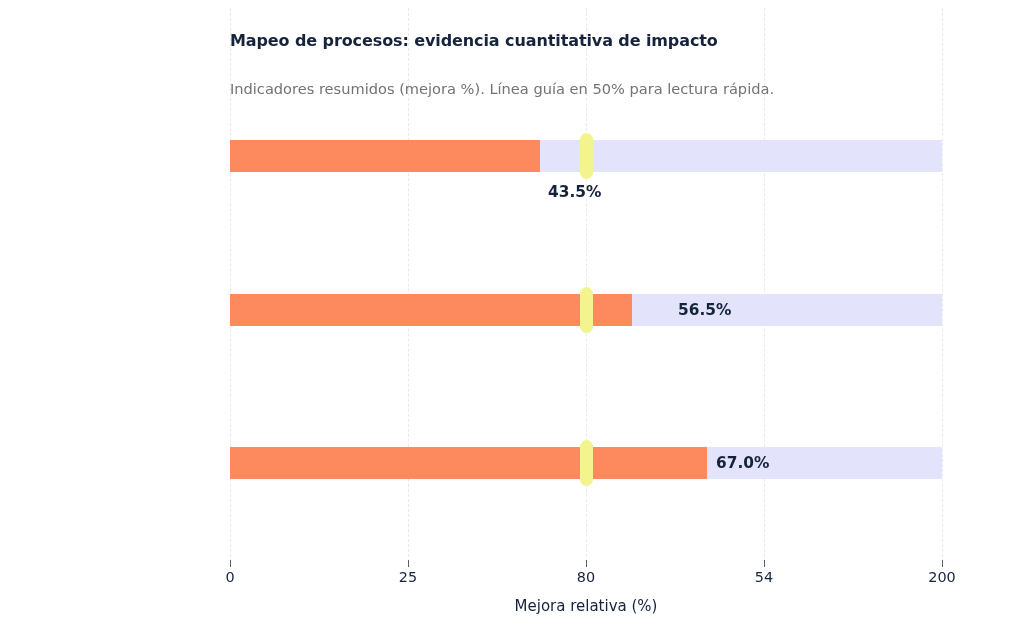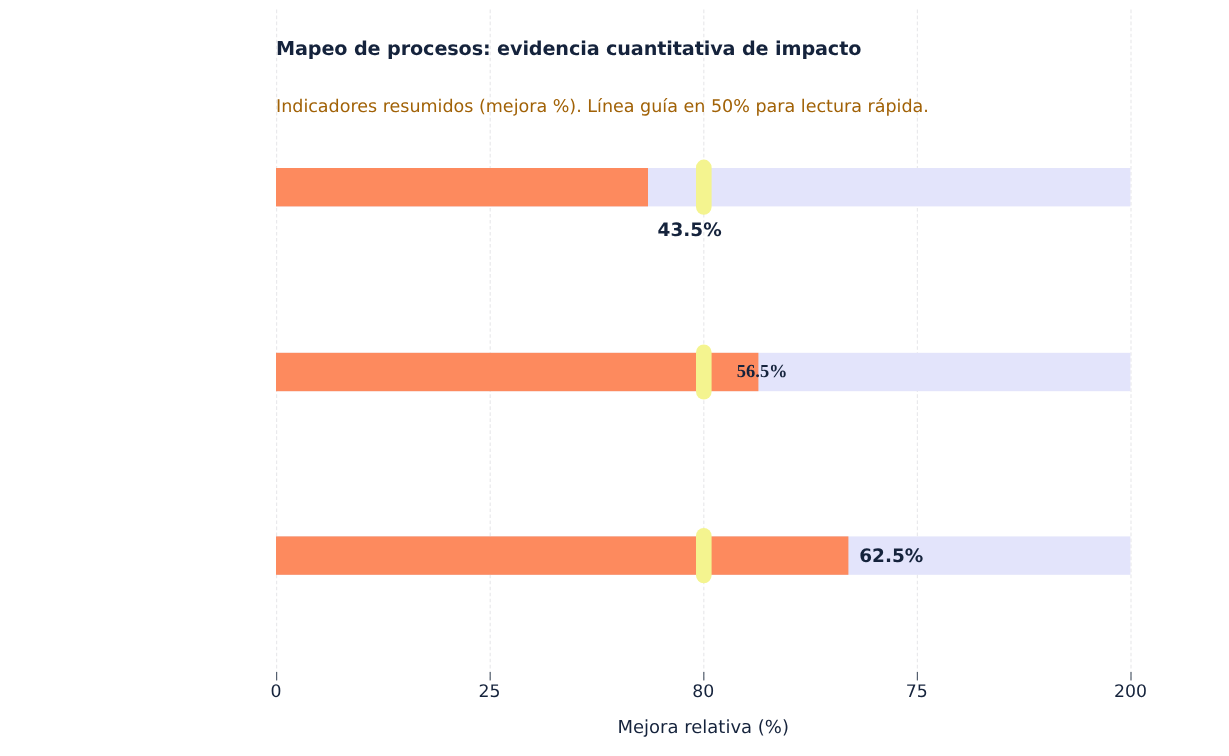--- a/index.html
+++ b/index.html
@@ -44,21 +44,21 @@
     color: #15233c;
     letter-spacing: -0.1px;
     white-space: nowrap;
   }
   .chart-subtitle {
     position: absolute;
     left: 230px;
     top: 80px;
     font-size: 14.6px;
     font-weight: normal;
-    color: #a16207;
+    color: #737373;
     white-space: nowrap;
   }
 
   
   .row {
     position: absolute;
     left: 0;
     height: 34px;
   }
   .track {
@@ -145,40 +145,40 @@
     <div class="bar-fill" style="width:309.7px;"></div>
     <div class="guide-marker" style="left:586px;"></div>
     <div class="value-label" style="left:548px;margin-top:36px;">43.5%</div>
   </div>
 
   <div class="row" style="top:293px;">
 
     <div class="track"></div>
     <div class="bar-fill" style="width:402.3px;"></div>
     <div class="guide-marker" style="left:586px;"></div>
-    <div class="value-label" style="left:614px;font-family:Liberation Serif, serif;">56.5%</div>
+    <div class="value-label" style="left:678px;">56.5%</div>
   </div>
 
   <div class="row" style="top:446px;">
 
     <div class="track"></div>
     <div class="bar-fill" style="width:477.0px;"></div>
     <div class="guide-marker" style="left:586px;"></div>
-    <div class="value-label" style="left:716px;">62.5%</div>
+    <div class="value-label" style="left:716px;">67.0%</div>
   </div>
 
   <div>
     <div class="tick-mark" style="left:230px;"></div>
     <div class="tick-mark" style="left:408px;"></div>
     <div class="tick-mark" style="left:586px;"></div>
     <div class="tick-mark" style="left:764px;"></div>
     <div class="tick-mark" style="left:942px;"></div>
 
     <div class="tick-label" style="left:230px;">0</div>
     <div class="tick-label" style="left:408px;text-align:center;">25</div>
     <div class="tick-label" style="left:586px;">80</div>
-    <div class="tick-label" style="left:764px;">75</div>
+    <div class="tick-label" style="left:764px;">54</div>
     <div class="tick-label" style="left:942px;">200</div>
 
     <div class="axis-title">Mejora relativa (%)</div>
   </div>
 
 </div>
 
 </body></html>

